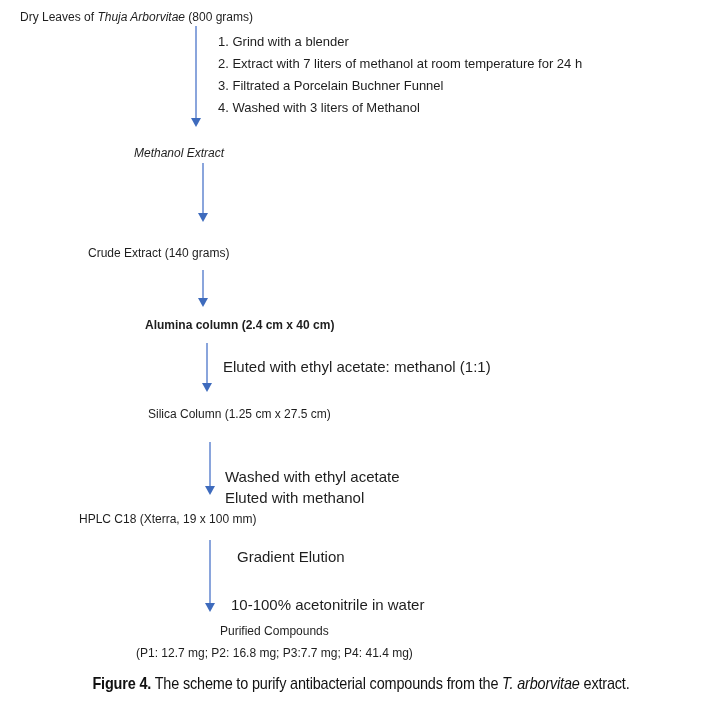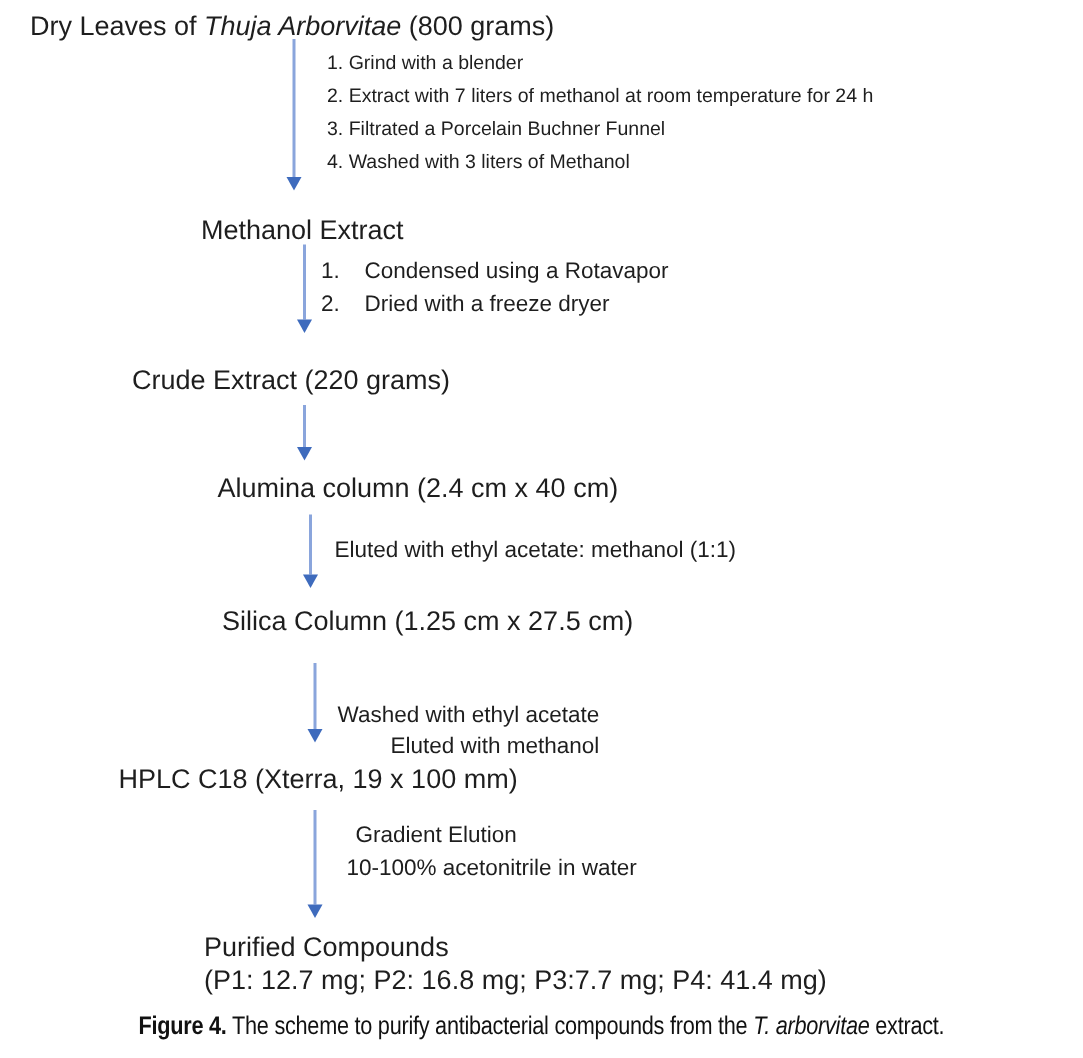--- a/index.html
+++ b/index.html
@@ -11,21 +11,21 @@
     position: relative;
     width: 722px;
     height: 705px;
     background: #ffffff;
     font-family: "Liberation Sans", sans-serif;
     color: #1e1e1e;
     overflow: hidden;
   }
   .abs { position: absolute; }
   .node {
-    font-size: 18px;
+    font-size: 12px;
     line-height: 20px;
     white-space: nowrap;
   }
   .node .sp-italic { font-style: italic; }
   .steplist {
     font-size: 13px;
     line-height: 22px;
     white-space: nowrap;
   }
   .steplist .row { display: block; }
@@ -95,74 +95,70 @@
     <div class="head" style="left:-4px; top:92px;"></div>
   </div>
 
   <div class="abs steplist" style="left:218px; top:31px;">
     <span class="row">1. Grind with a blender</span>
     <span class="row">2. Extract with 7 liters of methanol at room temperature for 24 h</span>
     <span class="row">3. Filtrated a Porcelain Buchner Funnel</span>
     <span class="row">4. Washed with 3 liters of Methanol</span>
   </div>
 
-  <div class="abs node" style="left:134px; top:143px;">Methanol Extract</div>
+  <div class="abs node" style="left:134px; top:143px;font-style:italic;">Methanol Extract</div>
 
   <div class="abs arrow" style="left:202px; top:163px;">
     <div class="stem" style="height:50px;"></div>
     <div class="head" style="left:-4px; top:50px;"></div>
   </div>
 
-  <div class="abs numlist" style="left:214px; top:170px;">
-    <span class="row"><span class="num">1.</span><span>Condensed using a Rotavapor</span></span>
-    <span class="row"><span class="num">2.</span><span>Dried with a freeze dryer</span></span>
-  </div>
 
-  <div class="abs node" style="left:88px; top:243px;">Crude Extract (220 grams)</div>
+  <div class="abs node" style="left:88px; top:243px;">Crude Extract (140 grams)</div>
 
   <div class="abs arrow" style="left:202px; top:270px;">
     <div class="stem" style="height:28px;"></div>
     <div class="head" style="left:-4px; top:28px;"></div>
   </div>
 
-  <div class="abs node" style="left:145px; top:315px;">Alumina column (2.4 cm x 40 cm)</div>
+  <div class="abs node" style="left:145px; top:315px;font-weight:bold;">Alumina column (2.4 cm x 40 cm)</div>
 
   <div class="abs arrow" style="left:206px; top:343px;">
     <div class="stem" style="height:40px;"></div>
     <div class="head" style="left:-4px; top:40px;"></div>
   </div>
 
   <div class="abs arrow-label" style="left:223px; top:356px;text-align:right;">Eluted with ethyl acetate: methanol (1:1)</div>
 
   <div class="abs node" style="left:148px; top:404px;">Silica Column (1.25 cm x 27.5 cm)</div>
 
   <div class="abs arrow" style="left:209px; top:442px;">
     <div class="stem" style="height:44px;"></div>
     <div class="head" style="left:-4px; top:44px;"></div>
   </div>
 
   <div class="abs arrow-label" style="left:225px; top:444px;">
     <span style="display:block;margin-top:22px;">Washed with ethyl acetate</span>
-    <span style="display:block;text-align:right;">Eluted with methanol</span>
+    <span style="display:block;">Eluted with methanol</span>
   </div>
 
   <div class="abs node" style="left:79px; top:509px;">HPLC C18 (Xterra, 19 x 100 mm)</div>
 
   <div class="abs arrow" style="left:209px; top:540px;">
     <div class="stem" style="height:63px;"></div>
     <div class="head" style="left:-4px; top:63px;"></div>
   </div>
 
   <div class="abs arrow-label" style="left:231px; top:546px; line-height:22px;">
     <span style="display:block;" class="indented">Gradient Elution</span>
-    <span style="display:block;">10-100% acetonitrile in water</span>
+    <span style="display:block;margin-top:26px;">10-100% acetonitrile in water</span>
   </div>
 
   <div class="abs node twoline" style="left:136px; top:620px;">
-    <span style="display:block;">Purified Compounds</span>
+    <span style="display:block;text-align:center;">Purified Compounds</span>
     <span style="display:block;">(P1: 12.7 mg; P2: 16.8 mg; P3:7.7 mg; P4: 41.4 mg)</span>
   </div>
 
   <div class="caption">
     <span class="inner"><span class="cap-bold">Figure 4.</span><span> The scheme to purify antibacterial compounds from the </span><span class="cap-italic">T. arborvitae</span><span> extract.</span></span>
   </div>
 
 </div>
 
 </body></html>

